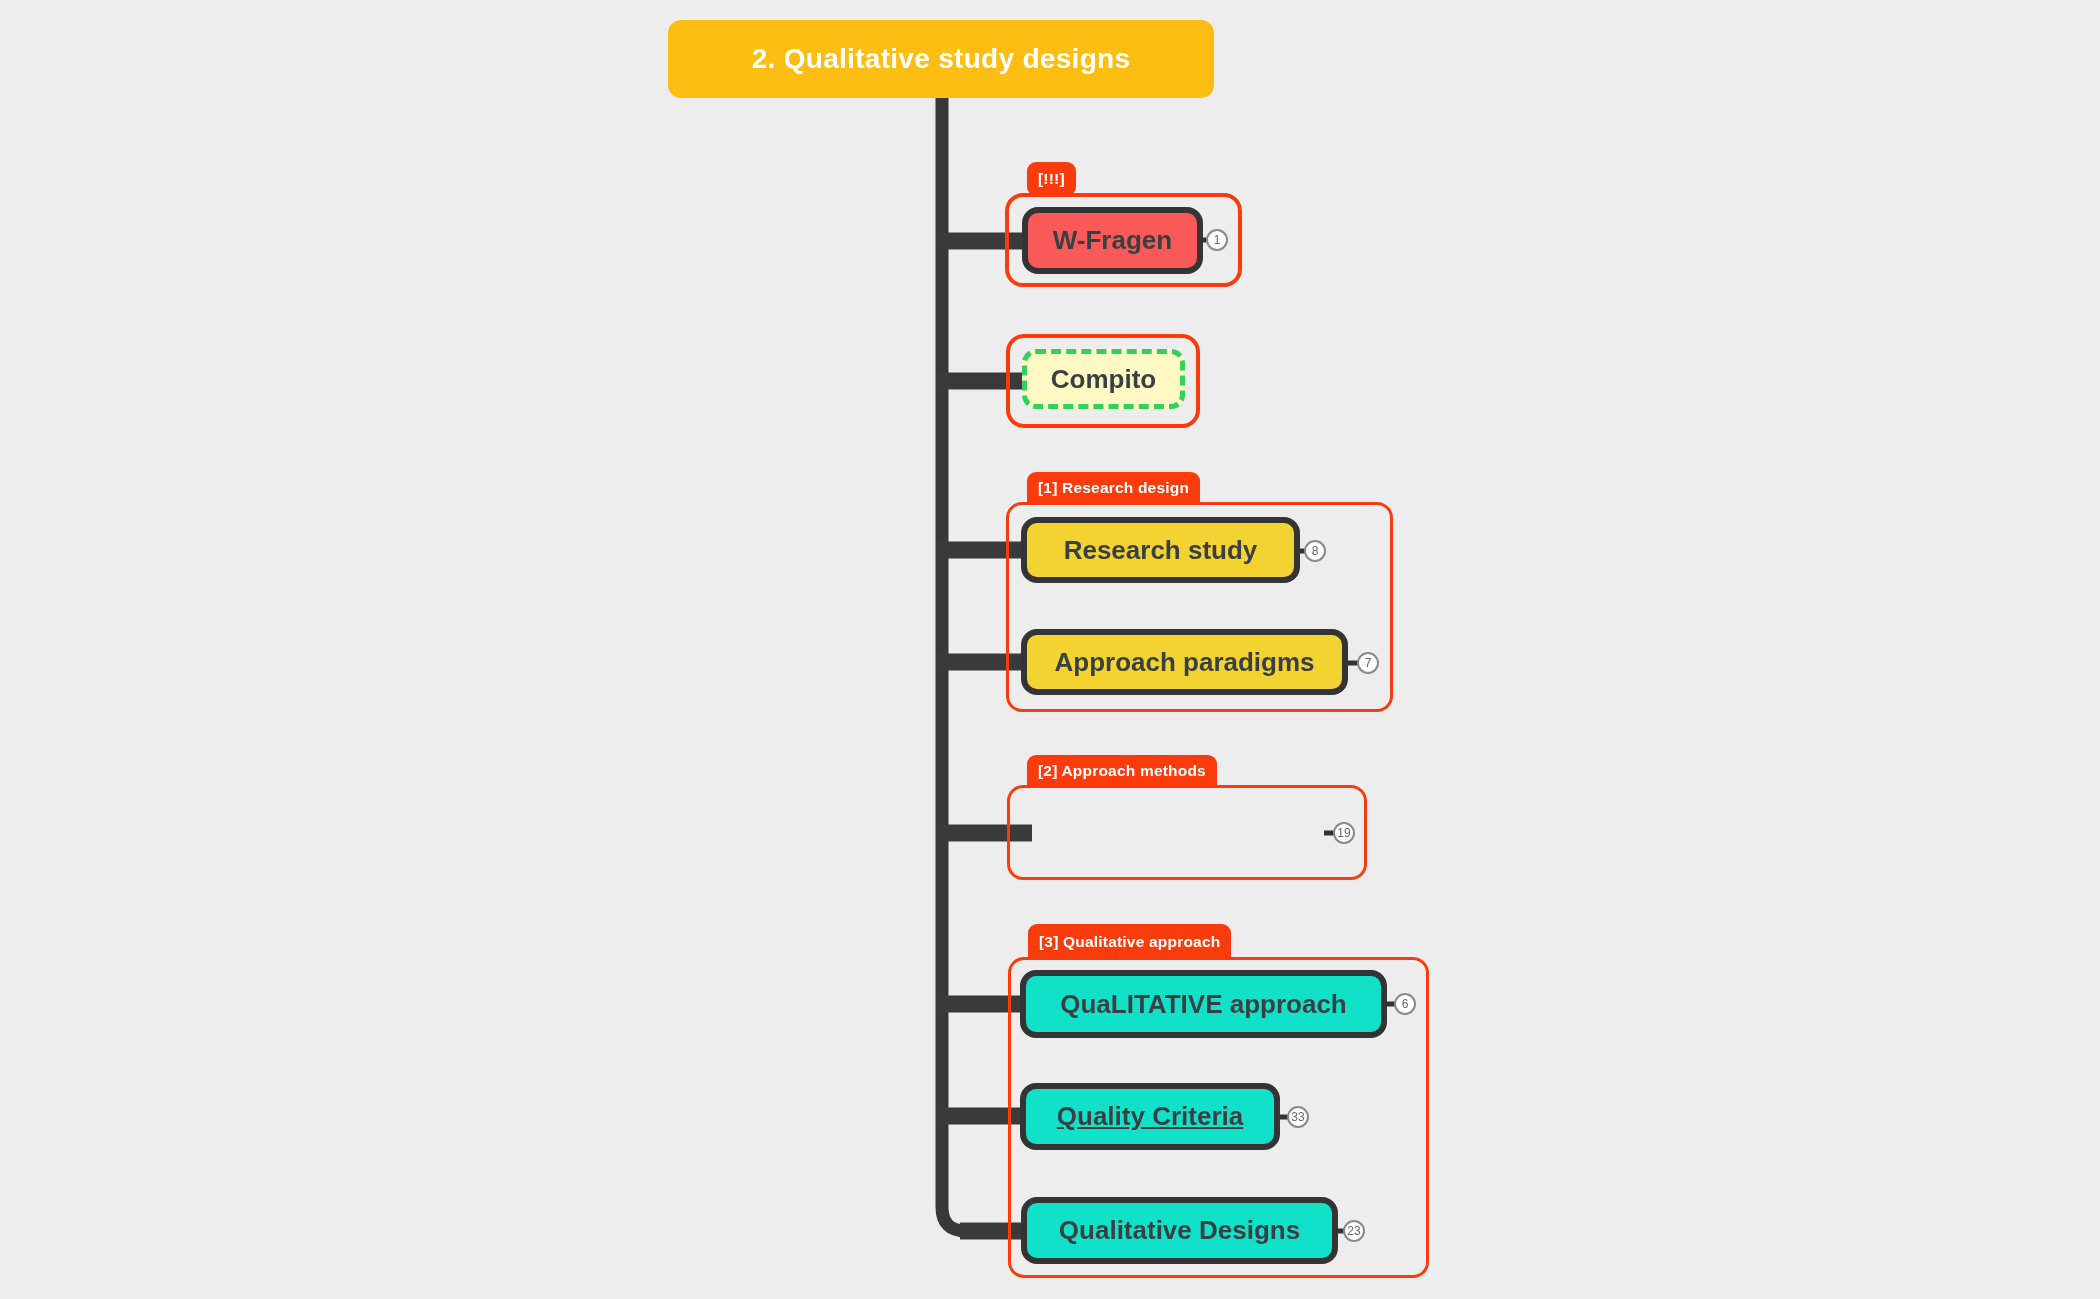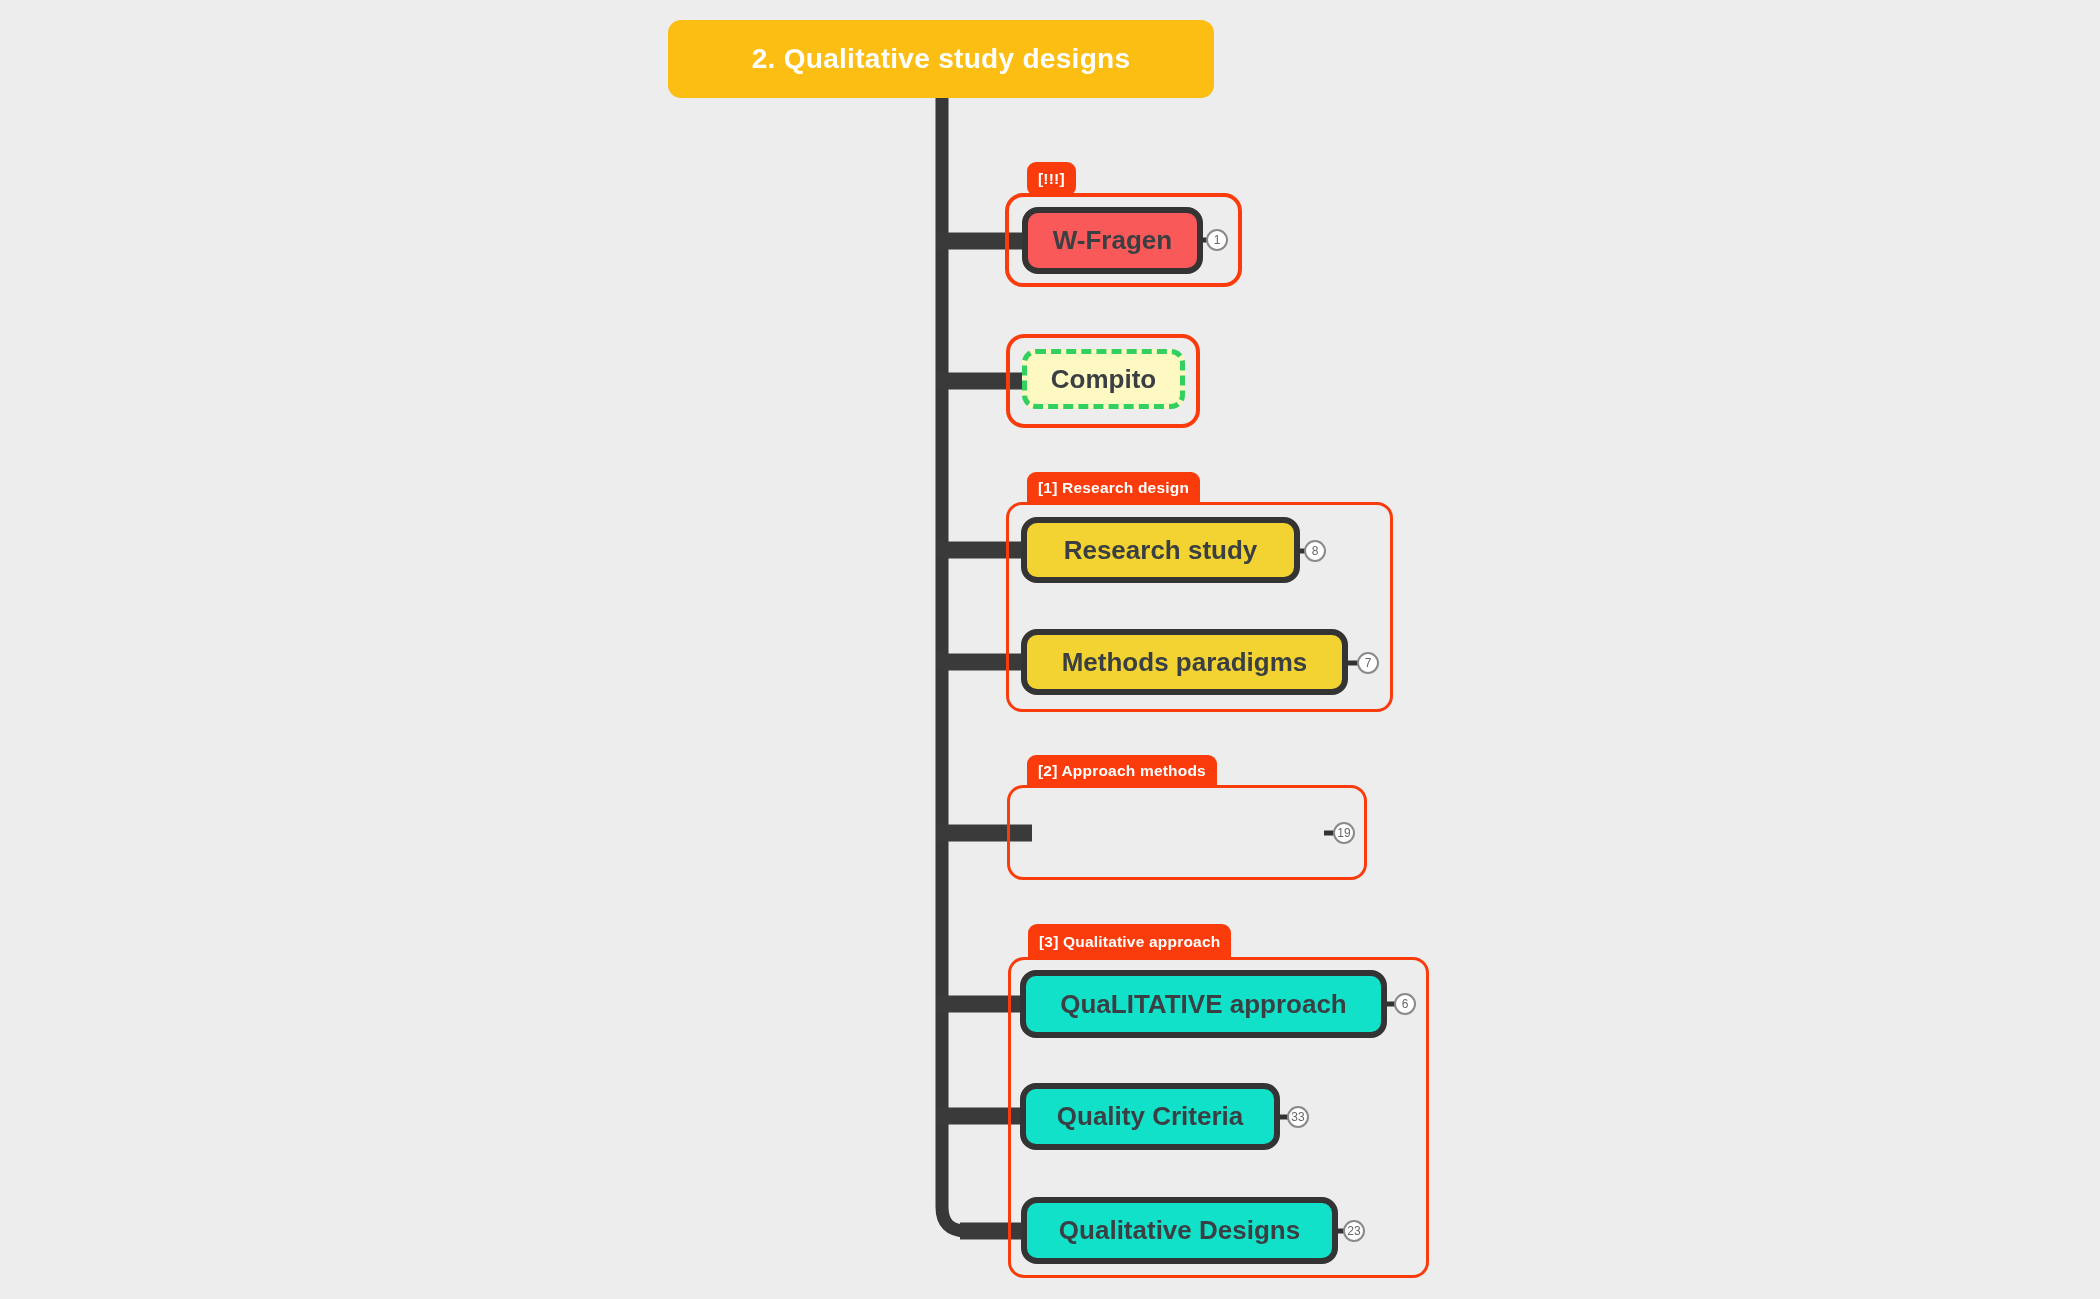--- a/index.html
+++ b/index.html
@@ -71,21 +71,21 @@
   .fill-teal{background:#12E1C9;}
   .n-wfragen{left:1022px;top:207px;width:181px;height:67px;}
   .n-compito{
     left:1022px;top:349px;width:163px;height:60px;
     background:#fef9c3;border:5px dashed #31D05F;border-radius:14px;
   }
   .n-research-design{left:1021px;top:517px;width:279px;height:66px;}
   .n-research-paradigms{left:1021px;top:629px;width:327px;height:66px;}
   .n-approach-methods{left:1021px;top:800px;width:307px;height:67px;}
   .n-qualitative-approach{left:1020px;top:970px;width:367px;height:68px;}
-  .n-quality-criteria{left:1020px;top:1083px;width:260px;height:67px;}
+  .n-quality-criteria{left:1020px;top:1083px;width:260px;height:67px;text-decoration:underline;}
   .n-qualitative-designs{left:1021px;top:1197px;width:317px;height:67px;}
 
   
   .badge{
     position:absolute;z-index:5;
     width:22px;height:22px;
     background:#FFFFFF;
     border:2px solid #8A8A8A;
     border-radius:50%;
     box-sizing:border-box;
@@ -145,21 +145,21 @@
   <div class="node fill-red n-wfragen">
     <span>W-Fragen</span>
   </div>
   <div class="node n-compito">
     <span>Compito</span>
   </div>
   <div class="node fill-yellow n-research-design">
     <span>Research study</span>
   </div>
   <div class="node fill-yellow n-research-paradigms">
-    <span>Methods paradigms</span>
+    <span>Approach paradigms</span>
   </div>
   <div class="node fill-teal n-qualitative-approach">
     <span>QuaLITATIVE approach</span>
   </div>
   <div class="node fill-teal n-quality-criteria">
     <span>Quality Criteria</span>
   </div>
   <div class="node fill-teal n-qualitative-designs">
     <span>Qualitative Designs</span>
   </div>

